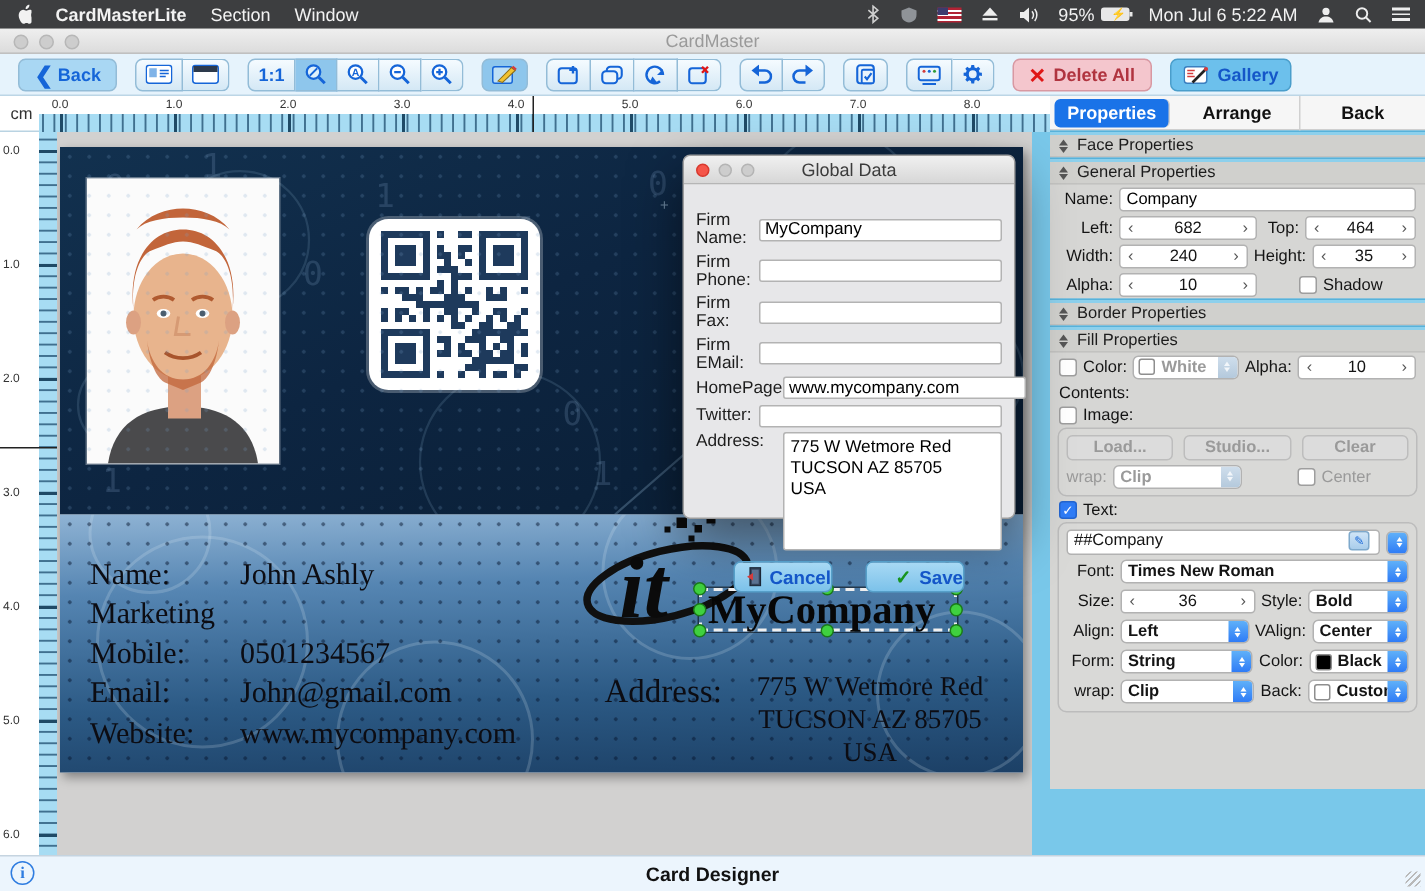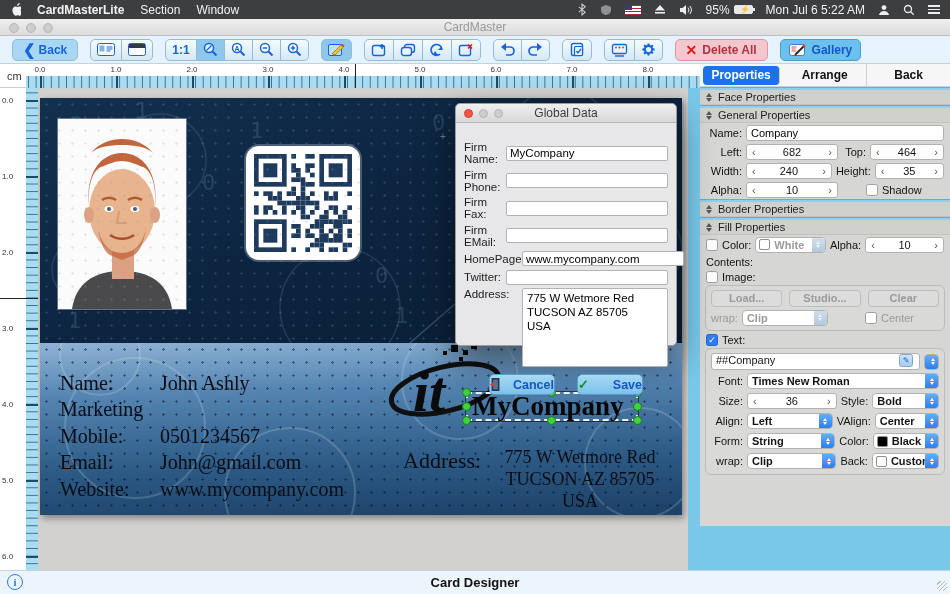--- a/index.html
+++ b/index.html
@@ -124,21 +124,21 @@
   .dlg-body { padding:18px 8px 0 8px; }
   .drow { display:flex; align-items:center; margin-bottom:3.5px; }
   .drow .dl { width:58px; color:#1d1d1d; }
   .drow input { flex:1; height:15px; border:1px solid #b3b3b3; border-radius:2px; background:#fff;
                 font-size:11.5px; font-family:"Liberation Sans",sans-serif; padding:0 3px; }
   .addr-row { align-items:flex-start; }
   .dlg-ta { flex:1; height:79px; border:1px solid #b3b3b3; border-radius:2px; background:#fff;
             padding:2px 4px; white-space:pre-line; line-height:14px; }
   .dlg-btns { display:flex; justify-content:center; gap:22px; margin-top:7px; }
   .dlg-btn { width:66px; height:21px; background:linear-gradient(#a8d9f4,#7cc2ea); border:1px solid #569fc9;
-             border-radius:5px; display:flex; align-items:center; justify-content:space-between; gap:5px;
+             border-radius:5px; display:flex; align-items:center; justify-content:flex-end; gap:5px;
              color:#1456c8; font-weight:bold; font-size:12.5px; cursor:default; }
   .chk-green { color:#17941f; font-weight:bold; font-size:13px; }
 
   
   .panel { position:absolute; left:700px; top:64px; width:250px; height:506px; background:#d6d6d4;
            font-size:11px; color:#141414; z-index:6; }
   .tabbar { height:23px; background:#f6f6f6; display:flex; align-items:center; border-bottom:1px solid #cfcfcf; }
   .tab { flex:1; text-align:center; font-weight:bold; font-size:12px; color:#111; height:23px;
          line-height:23px; border-right:1px solid #d0d0d0; cursor:default; }
   .tab:last-child { border-right:none; }

